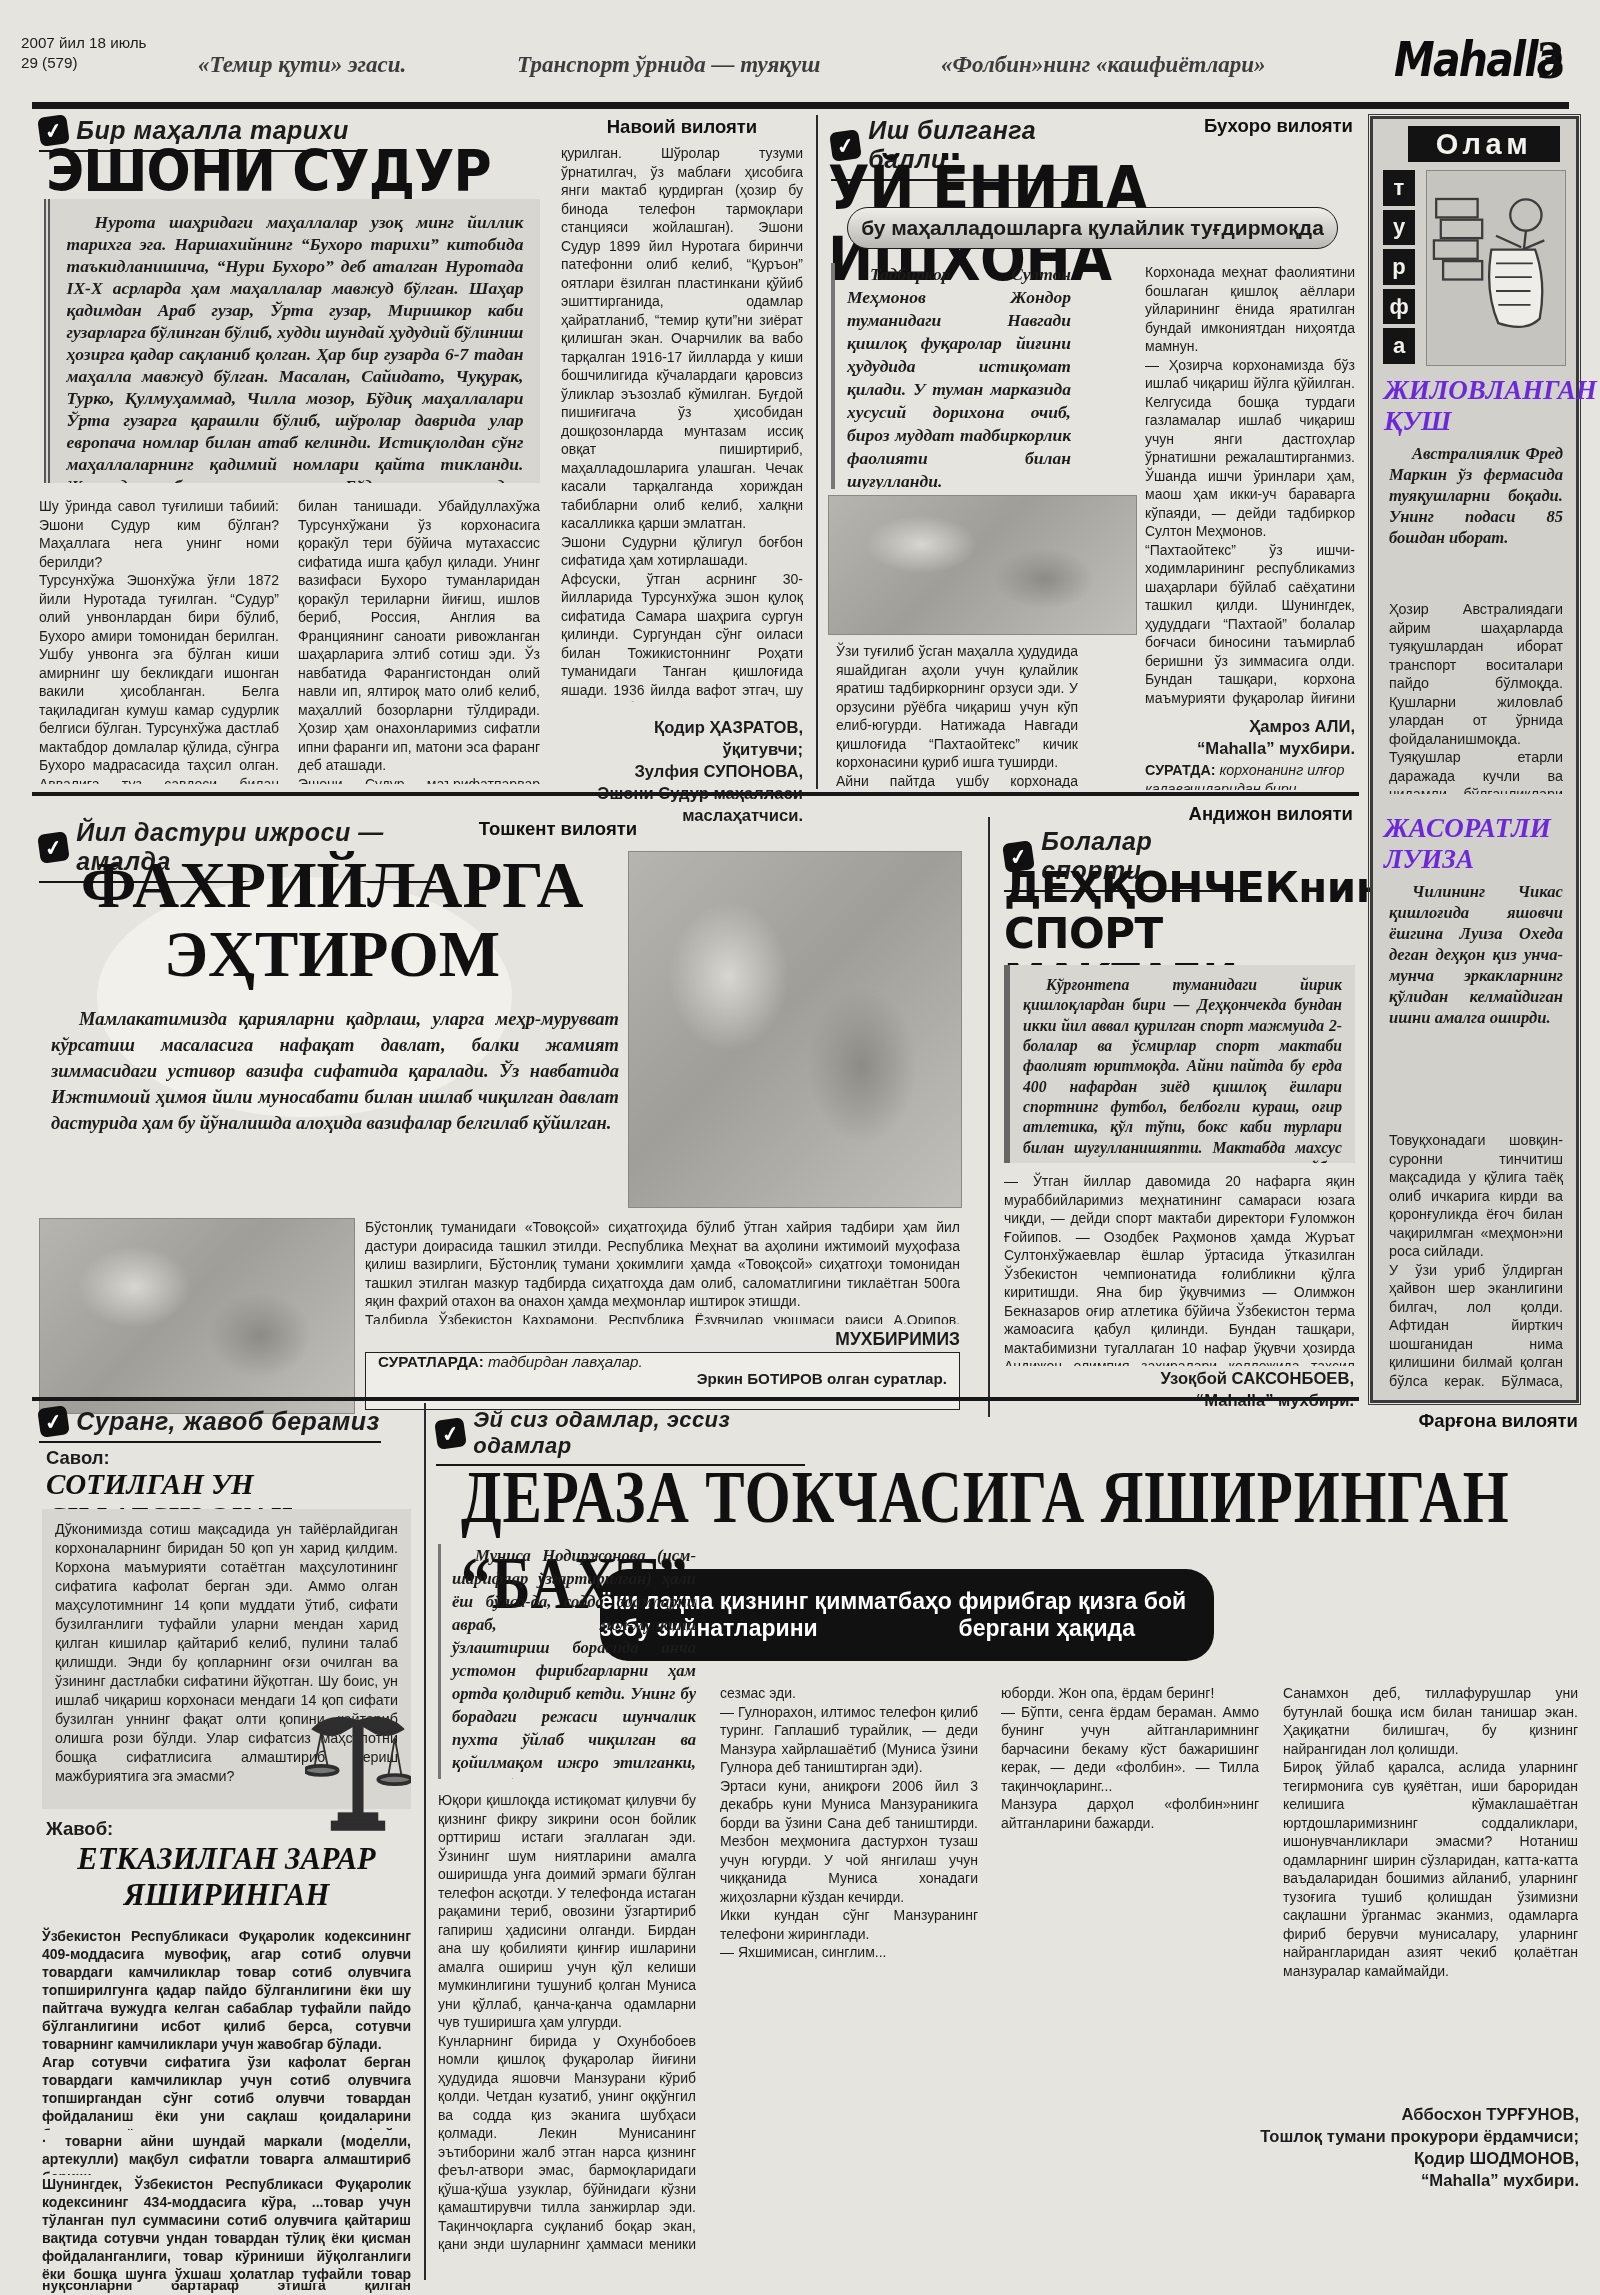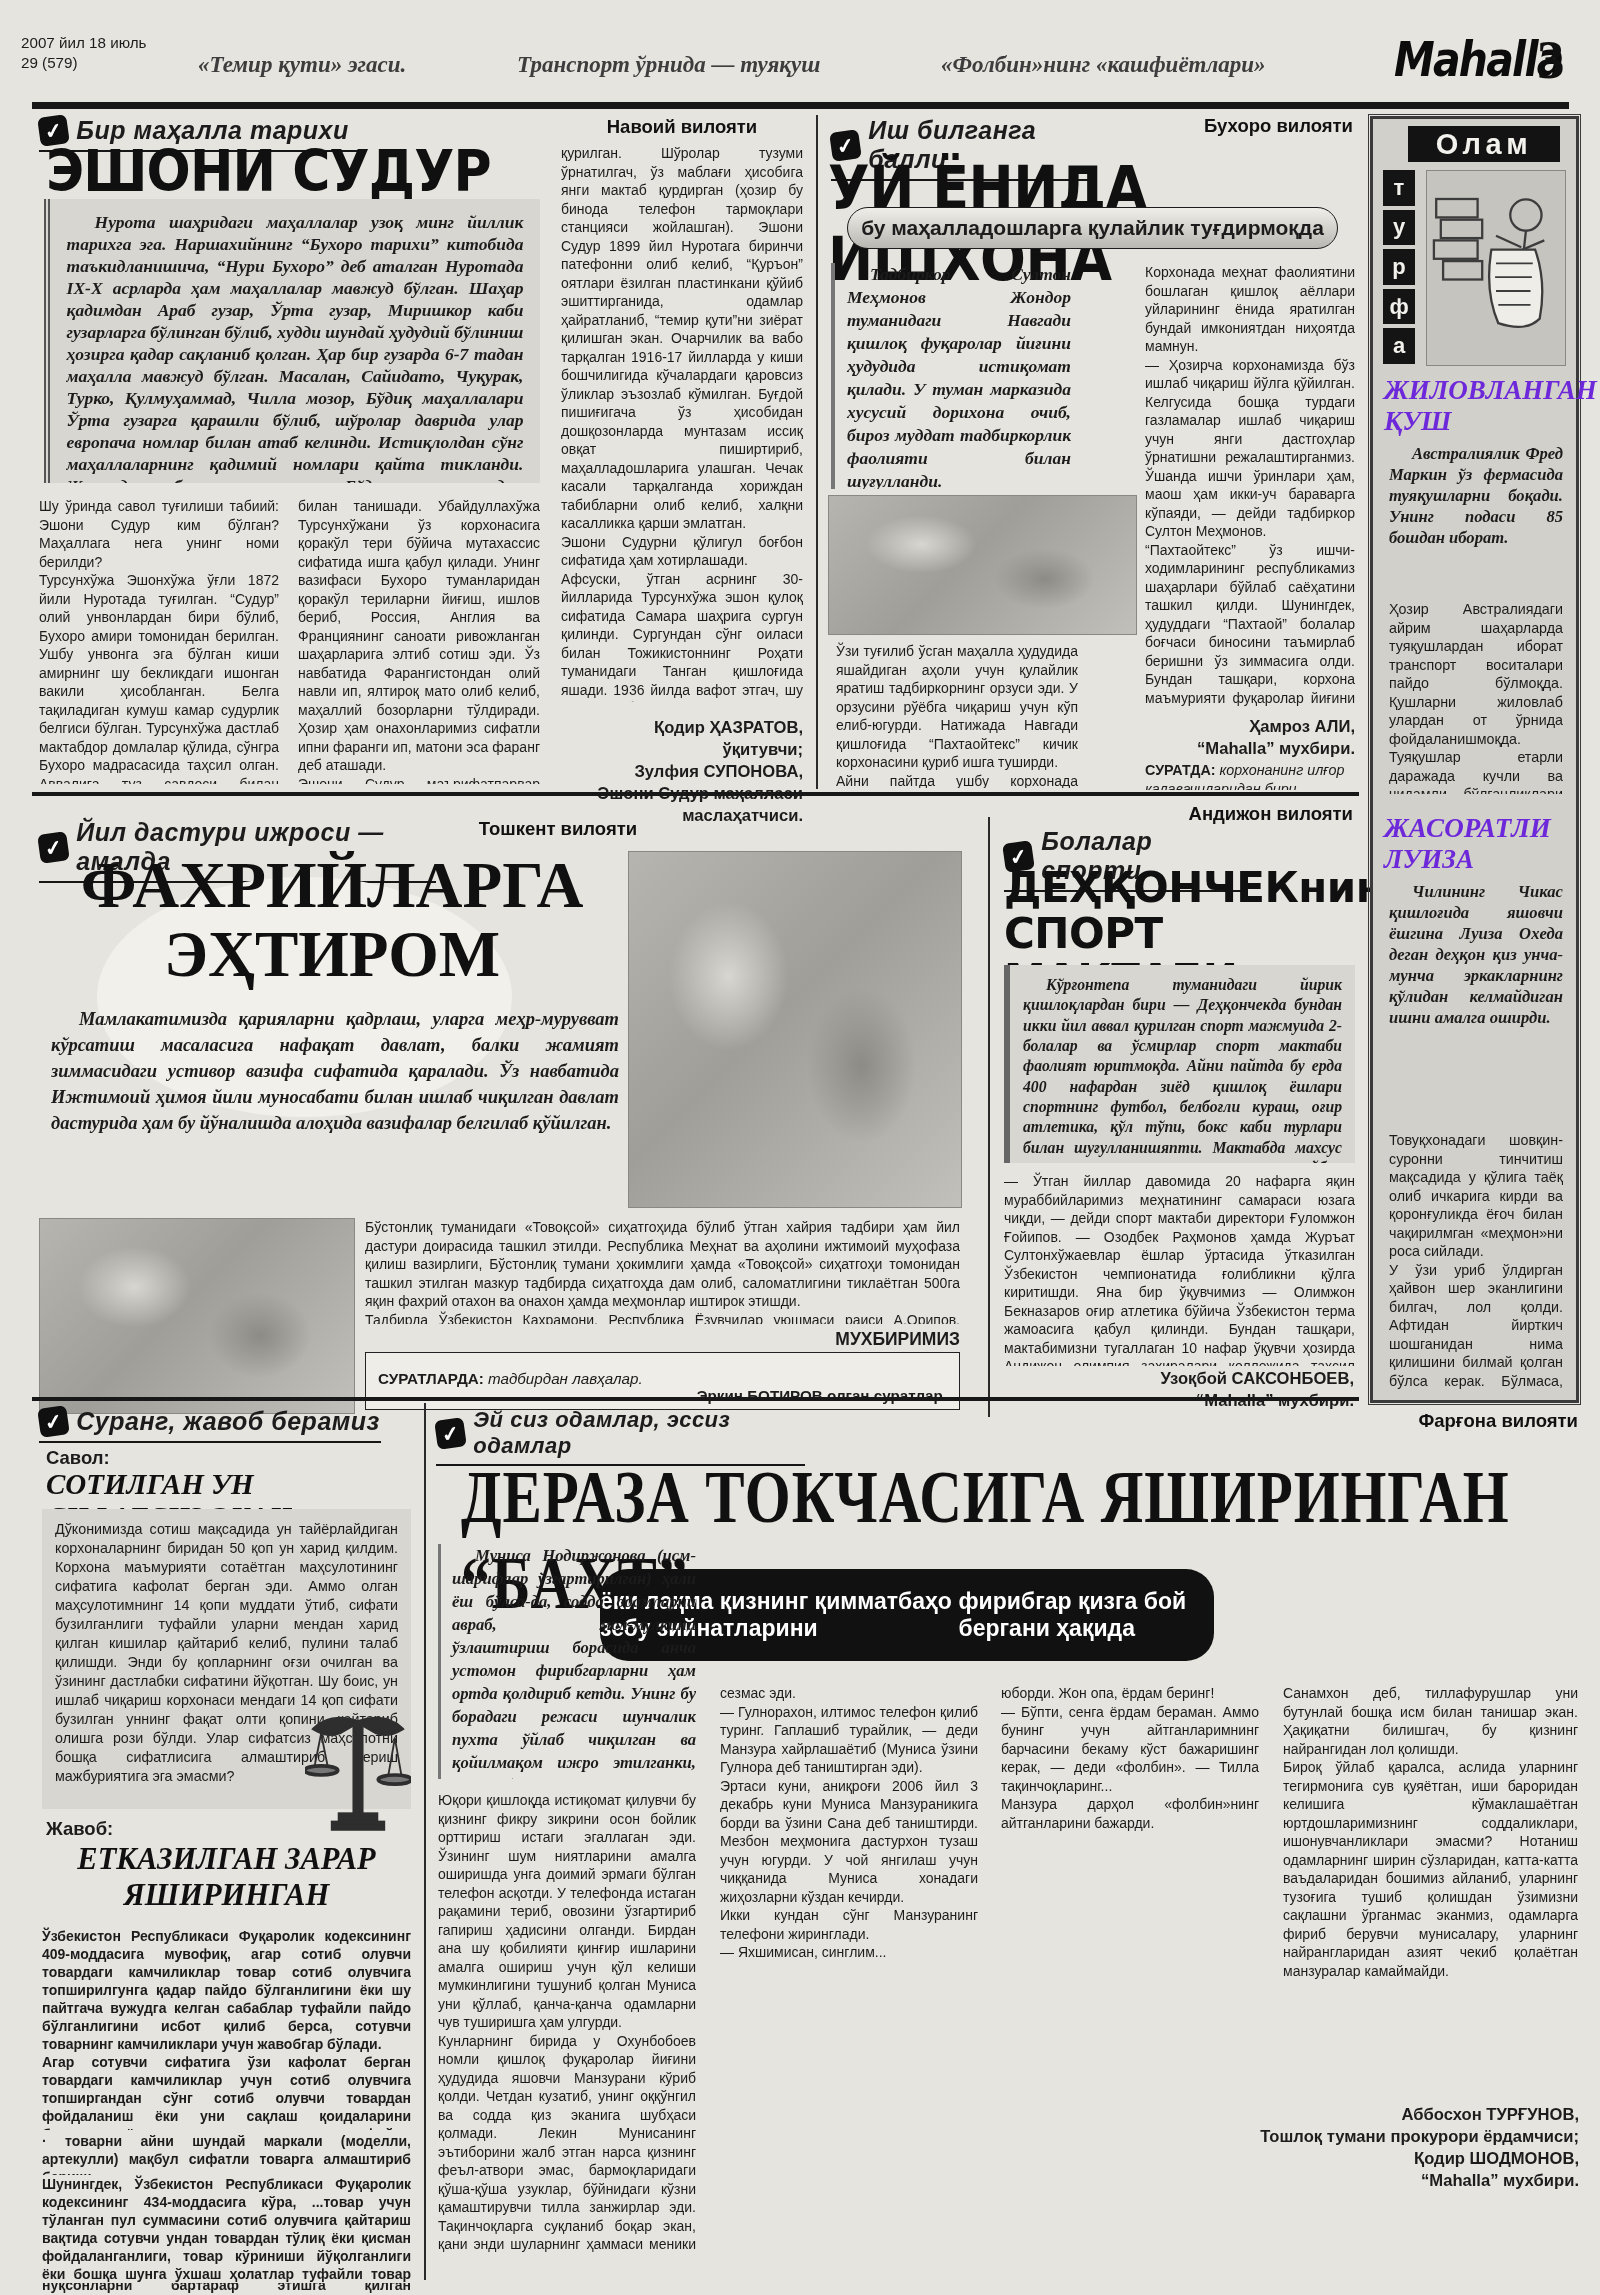--- a/index.html
+++ b/index.html
@@ -111,21 +111,21 @@
   <div class="abs headline-serif" style="left:46px;top:851px;width:572px;text-align:center;font-size:65px;line-height:69px;">
     <div>ФАХРИЙЛАРГА</div>
     <div>ЭҲТИРОМ</div>
   </div>
   <div class="abs lead-serif just pre hide" style="left:51px;top:1006px;width:568px;height:194px;font-size:18.5px;line-height:26px;text-indent:28px;">Мамлакатимизда қарияларни қадрлаш, уларга меҳр-мурувват кўрсатиш масаласига нафақат давлат, балки жамият зиммасидаги устивор вазифа сифатида қаралади. Ўз навбатида Ижтимоий ҳимоя йили муносабати билан ишлаб чиқилган давлат дастурида ҳам бу йўналишда алоҳида вазифалар белгилаб қўйилган.</div>
   <div class="abs photo" style="left:628px;top:851px;width:332px;height:355px;"></div>
   <div class="abs photo" style="left:39px;top:1218px;width:314px;height:194px;"></div>
   <div class="abs body-col just pre hide" style="left:365px;top:1218px;width:595px;height:106px;">Бўстонлиқ туманидаги «Товоқсой» сиҳатгоҳида бўлиб ўтган хайрия тадбири ҳам йил дастури доирасида ташкил этилди. Республика Меҳнат ва аҳолини ижтимоий муҳофаза қилиш вазирлиги, Бўстонлиқ тумани ҳокимлиги ҳамда «Товоқсой» сиҳатгоҳи томонидан ташкил этилган мазкур тадбирда сиҳатгоҳда дам олиб, саломатлигини тиклаётган 500га яқин фахрий отахон ва онахон ҳамда меҳмонлар иштирок этишди.
 Тадбирда Ўзбекистон Қаҳрамони, Республика Ёзувчилар уюшмаси раиси А.Орипов, Ўзбекистон Қаҳрамони З.Муҳаммаджонов, Республика фахрийларни қўллаб-қувватлаш «Нуроний» жамғармаси марказий кенгаши раиси Э.Боқибоев ва бошқа мутасадди ташкилотлар вакиллари сўзга чиқдилар. Шунингдек, юртимизнинг таниқли санъаткорлари ижросидаги куй-қўшиқлар ҳам тадбир иштирокчилари қалбига хушнудлик бахш этди.</div>
   <div class="abs byline" style="left:692px;top:1328px;width:268px;font-size:17.5px;">МУХБИРИМИЗ</div>
-  <div class="abs caption-box" style="left:365px;top:1352px;width:595px;height:58px;padding:17px 12px;box-sizing:border-box;">
+  <div class="abs caption-box" style="left:365px;top:1352px;width:595px;height:58px;padding:0 12px;box-sizing:border-box;">
     <div style="font-size:15.2px;">
       <b>СУРАТЛАРДА:</b>
       <i>тадбирдан лавҳалар.</i>
     </div>
     <div style="font-size:15.2px;font-weight:bold;text-align:right;">Эркин БОТИРОВ олган суратлар.</div>
   </div>
 
   <div class="abs rule-v" style="left:988px;top:817px;width:2.3px;height:600px;"></div>
 
   <div class="abs region" style="left:1108px;top:803px;width:245px;text-align:right;">Андижон вилояти</div>

